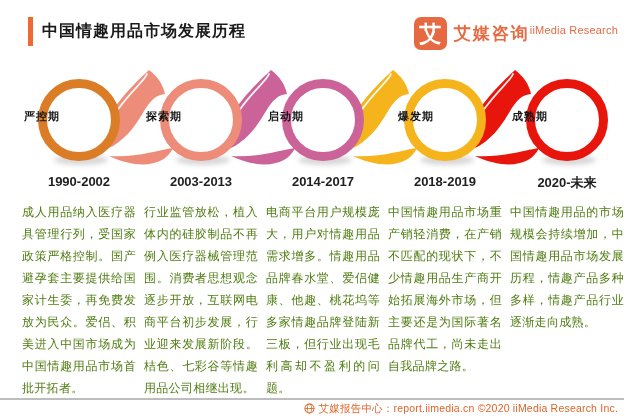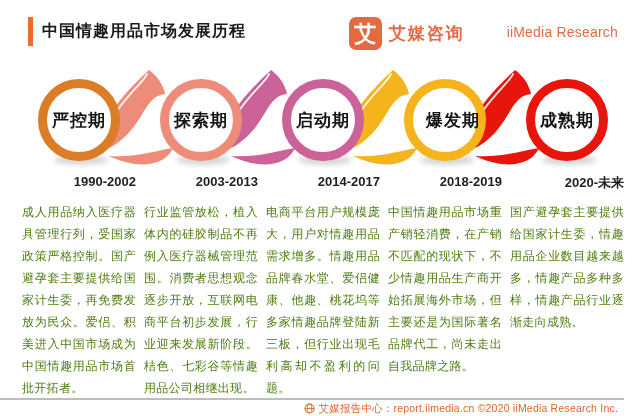--- a/index.html
+++ b/index.html
@@ -14,34 +14,34 @@
     padding:17px 14px 0 28px;}
   .title-wrap{display:flex;align-items:center;gap:9px;}
   .accent-bar{width:5px;height:29px;background:#ee6a33;display:inline-block;}
   .page-title{font-size:16px;font-weight:bold;color:#1a1a1a;letter-spacing:1px;margin:0;}
   .logo{display:flex;align-items:center;gap:7px;padding-right:8px;}
   .logo-mark{width:33px;height:33px;border-radius:7px;background:#e56a42;color:#fff;
     display:flex;align-items:center;justify-content:center;
     font-size:22px;font-weight:bold;line-height:1;}
   .logo-text{display:flex;flex-direction:row;line-height:1.05;}
   .logo-name{color:#e56a42;font-size:17px;font-weight:bold;letter-spacing:2px;}
-  .logo-sub{color:#e56a42;font-size:14px;letter-spacing:.2px;margin-left:42px;}
+  .logo-sub{color:#e56a42;font-size:11px;letter-spacing:.2px;}
   
   .stages{position:relative;height:100px;margin-top:20px;}
   .stages svg{position:absolute;left:0;top:0;}
-  .stage-label{position:absolute;top:39px;width:110px;text-align:center;
-    font-size:17px;font-weight:bold;color:#141414;letter-spacing:1px;}
+  .stage-label{position:absolute;top:39px;width:110px;
+    font-size:11px;font-weight:bold;color:#141414;letter-spacing:1px;}
   .stage-label:nth-of-type(1){left:24px;}
   .stage-label:nth-of-type(2){left:146px;}
   .stage-label:nth-of-type(3){left:268px;}
   .stage-label:nth-of-type(4){left:398px;}
   .stage-label:nth-of-type(5){left:512px;}
   
   .row5{display:flex;gap:8px;padding:0 16px 0 22px;}
-  .year-cell{flex:1;text-align:right;font-size:13px;font-weight:600;color:#1f1f1f;
+  .year-cell{flex:1;text-align:center;font-size:13px;font-weight:600;color:#1f1f1f;
     margin-top:4px;}
   .desc-row{margin-top:9px;}
   .desc-cell{flex:1;font-size:12px;line-height:22px;color:#4d7c0f;margin:0;
     text-align:justify;letter-spacing:.3px;}
   
   .footer{position:absolute;left:0;right:16px;bottom:0;height:15px;
     border-top:2px solid #bdbdbd;
     display:flex;justify-content:flex-end;align-items:center;gap:4px;
     padding:1px 6px 0 0;}
   .footer-text{color:#de6428;font-size:10.5px;letter-spacing:.2px;white-space:nowrap;}
@@ -107,21 +107,21 @@
   <div class="year-cell">2014-2017</div>
   <div class="year-cell">2018-2019</div>
   <div class="year-cell">2020-未来</div>
 </div>
 
 <div class="row5 desc-row">
   <p class="desc-cell">成人用品纳入医疗器具管理行列，受国家政策严格控制。国产避孕套主要提供给国家计生委，再免费发放为民众。爱侣、积美进入中国市场成为中国情趣用品市场首批开拓者。</p>
   <p class="desc-cell">行业监管放松，植入体内的硅胶制品不再例入医疗器械管理范围。消费者思想观念逐步开放，互联网电商平台初步发展，行业迎来发展新阶段。桔色、七彩谷等情趣用品公司相继出现。</p>
   <p class="desc-cell">电商平台用户规模庞大，用户对情趣用品需求增多。情趣用品品牌春水堂、爱侣健康、他趣、桃花坞等多家情趣品牌登陆新三板，但行业出现毛利高却不盈利的问题。</p>
   <p class="desc-cell">中国情趣用品市场重产销轻消费，在产销不匹配的现状下，不少情趣用品生产商开始拓展海外市场，但主要还是为国际著名品牌代工，尚未走出自我品牌之路。</p>
-  <p class="desc-cell">国产避孕套主要提供给国家计生委，情趣用品企业数目越来越多，情趣产品多种多样，情趣产品行业逐渐走向成熟。</p>
+  <p class="desc-cell">中国情趣用品的市场规模会持续增加，中国情趣用品市场发展历程，情趣产品多种多样，情趣产品行业逐渐走向成熟。</p>
 </div>
 
 <div class="footer">
   <svg class="globe-icon" width="11" height="11" viewBox="0 0 12 12" aria-hidden="true">
     <circle cx="6" cy="6" r="5" fill="none" stroke="#de6428" stroke-width="1.1"></circle>
     <ellipse cx="6" cy="6" rx="2.3" ry="5" fill="none" stroke="#de6428" stroke-width="0.9"></ellipse>
     <line x1="1" y1="6" x2="11" y2="6" stroke="#de6428" stroke-width="0.9"></line>
   </svg>
   <span class="footer-text">艾媒报告中心：report.iimedia.cn   ©2020   iiMedia Research Inc.</span>
 </div>

